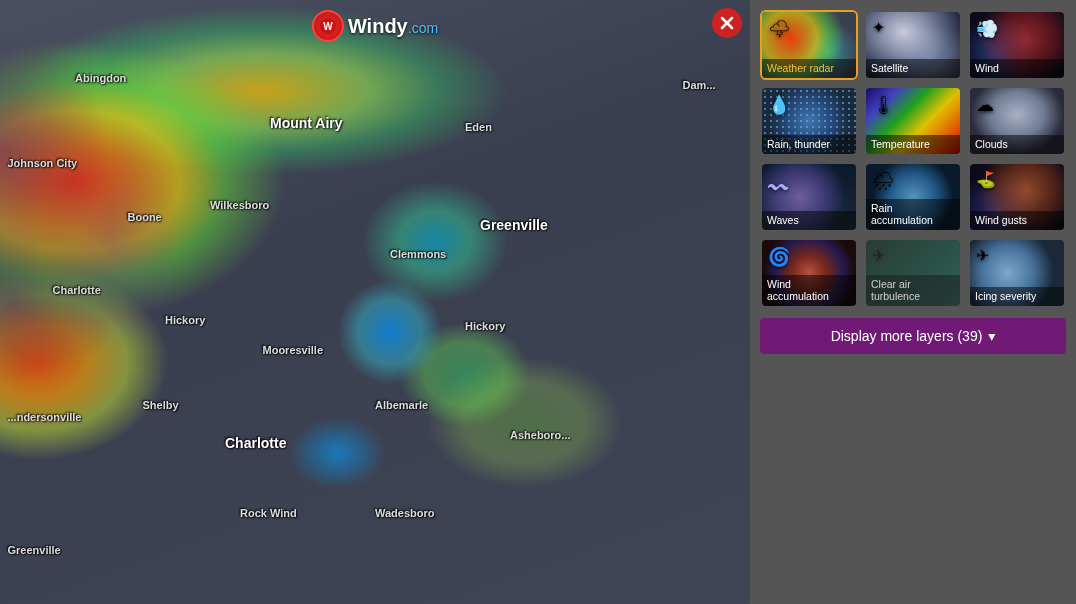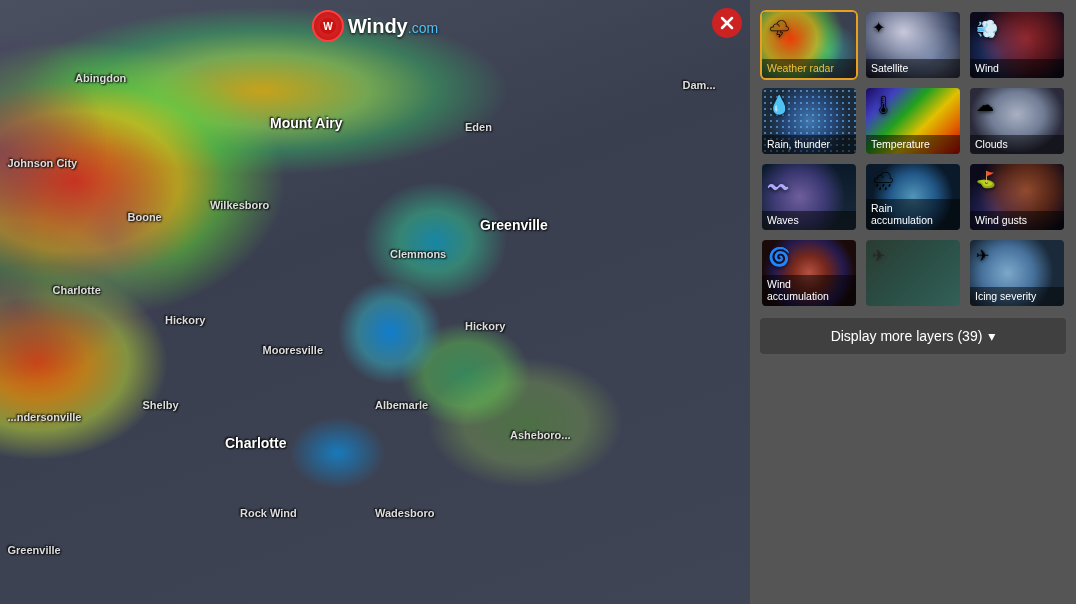--- a/index.html
+++ b/index.html
@@ -257,21 +257,21 @@
       text-align: left;
       line-height: 1.2;
     }
 
     .layer-item.active .layer-label {
       color: #f0c040;
     }
 
     .more-layers-btn {
       margin-top: 4px;
-      background: #404040;
+      background: #701a75;
       border: none;
       border-radius: 4px;
       color: #fff;
       font-size: 14px;
       padding: 10px 16px;
       cursor: pointer;
       display: flex;
       align-items: center;
       justify-content: center;
       gap: 6px;
@@ -408,20 +408,21 @@
       <div class="layer-thumb thumb-wind-accum">
         <span class="layer-icon">🌀</span>
       </div>
       <div class="layer-label">Wind<br>accumulation</div>
     </div>
 
     <div class="layer-item" style="opacity:0.7;">
       <div class="layer-thumb thumb-clear-air">
         <span class="layer-icon" style="font-size:16px;">✈</span>
       </div>
+      <div class="layer-label">Clear air<br>turbulence</div>
     </div>
 
     <div class="layer-item">
       <div class="layer-thumb thumb-icing">
         <span class="layer-icon" style="font-size:16px;">✈</span>
       </div>
       <div class="layer-label">Icing severity</div>
     </div>
 
   </div>

